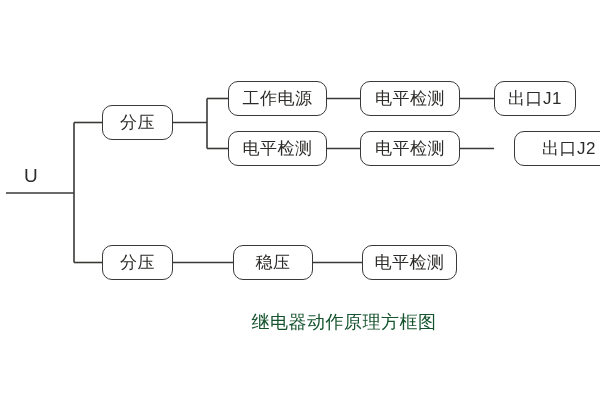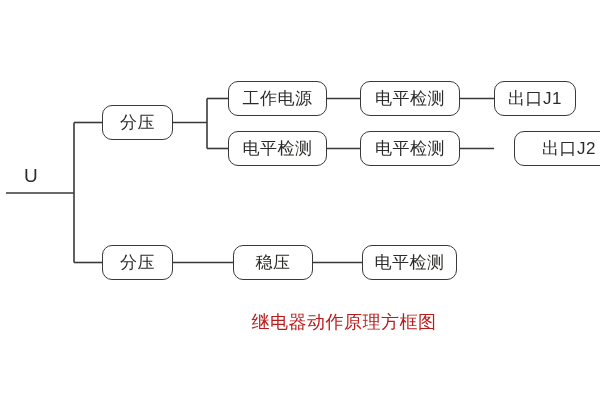--- a/index.html
+++ b/index.html
@@ -48,21 +48,21 @@
     font-size: 19px;
     color: #2d2b29;
   }
   .caption {
     position: absolute;
     left: 244px;
     top: 310px;
     width: 200px;
     text-align: center;
     font-size: 18px;
-    color: #b91c1c;
+    color: #14532d;
     letter-spacing: 0.5px;
   }
 </style>
 </head>
 <body>
 
 <div class="stage">
 
   <svg class="wires" viewBox="0 0 600 400" xmlns="http://www.w3.org/2000/svg">
     <path d="M6 193 H74"></path>

